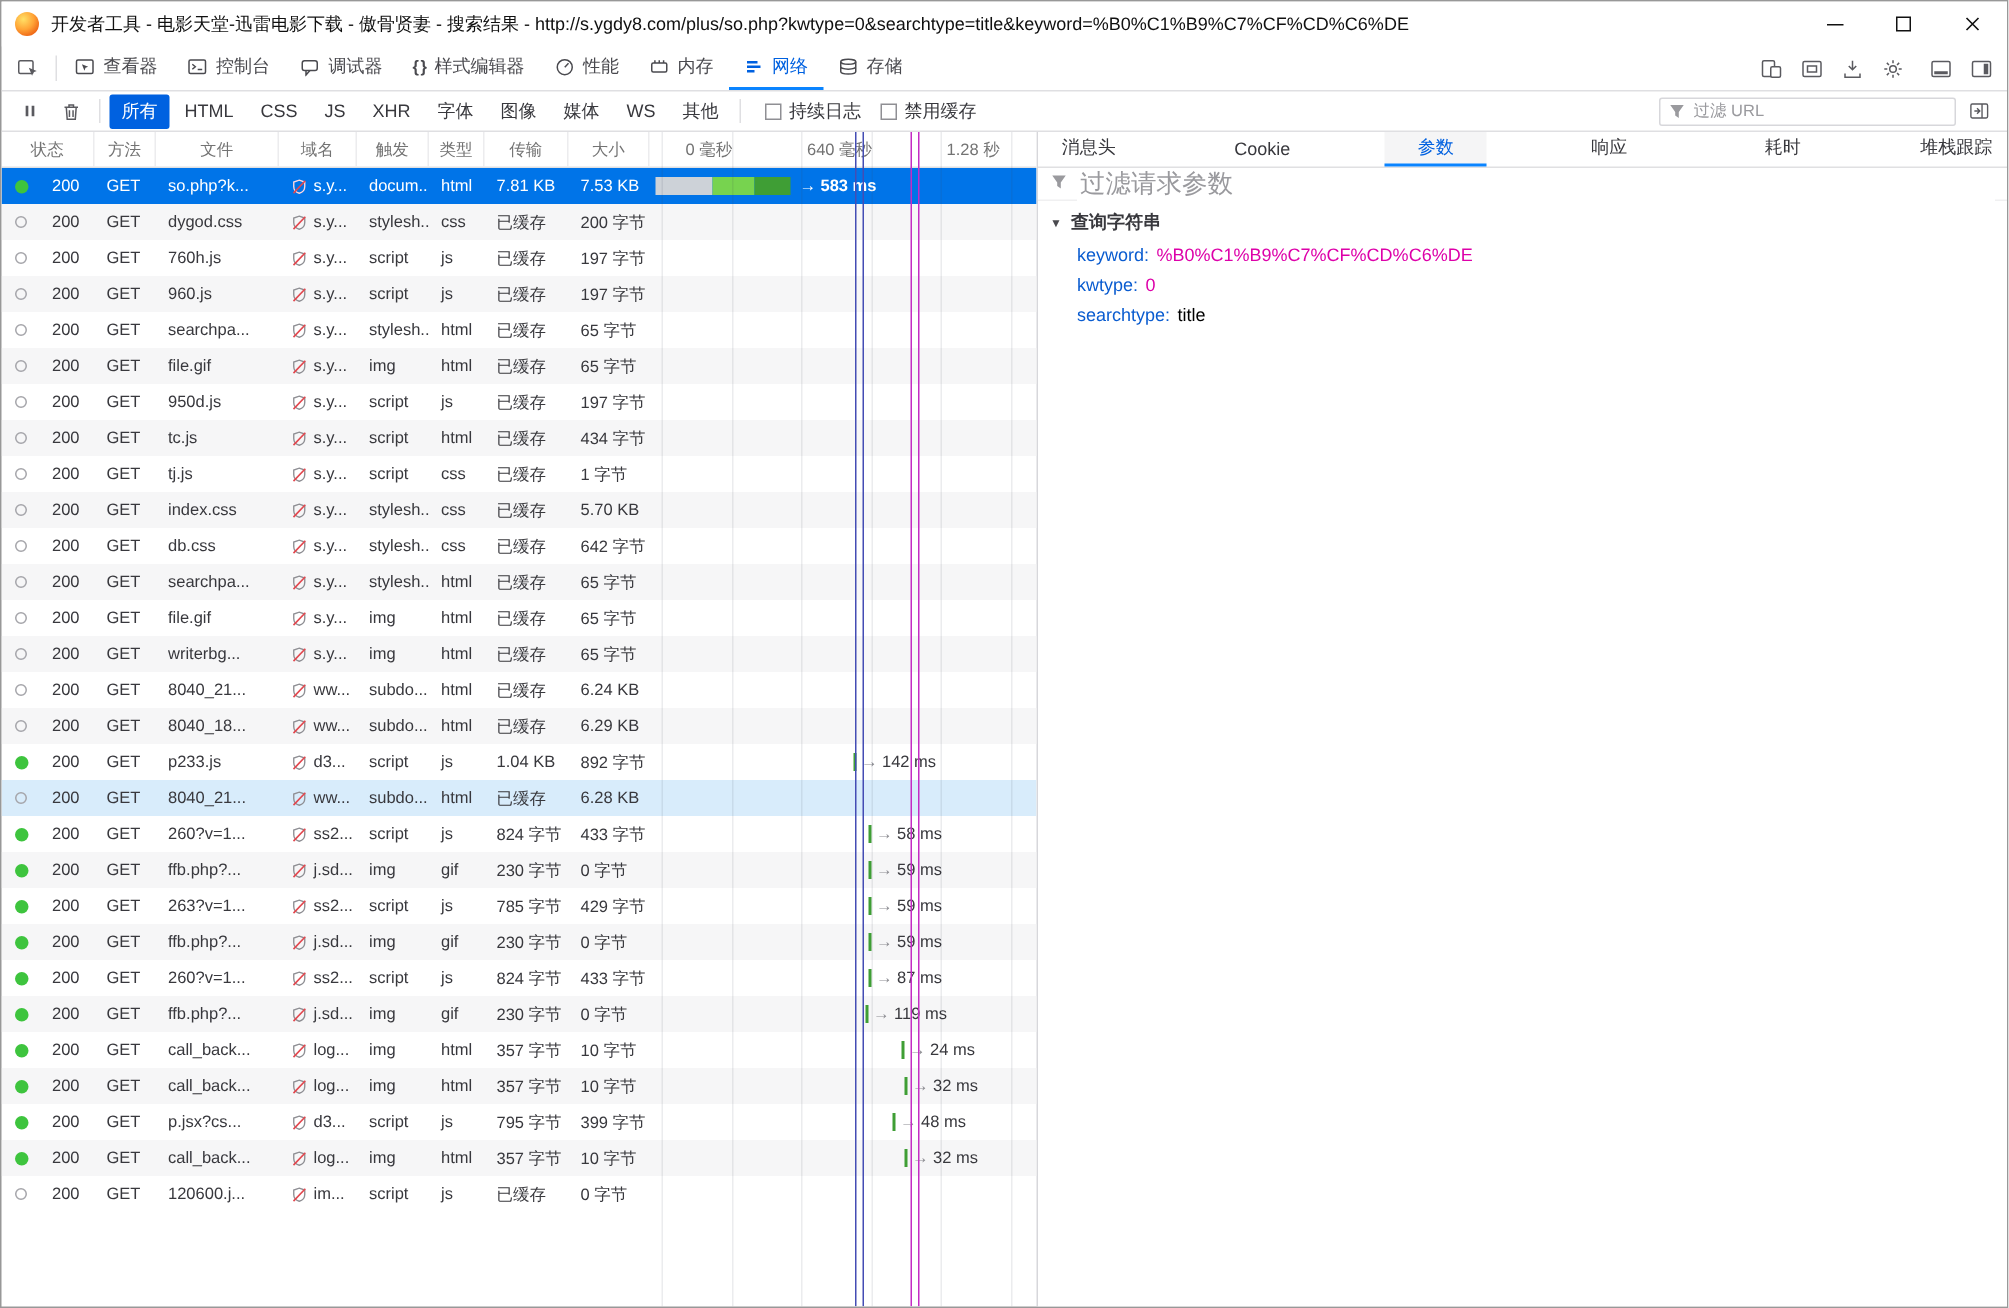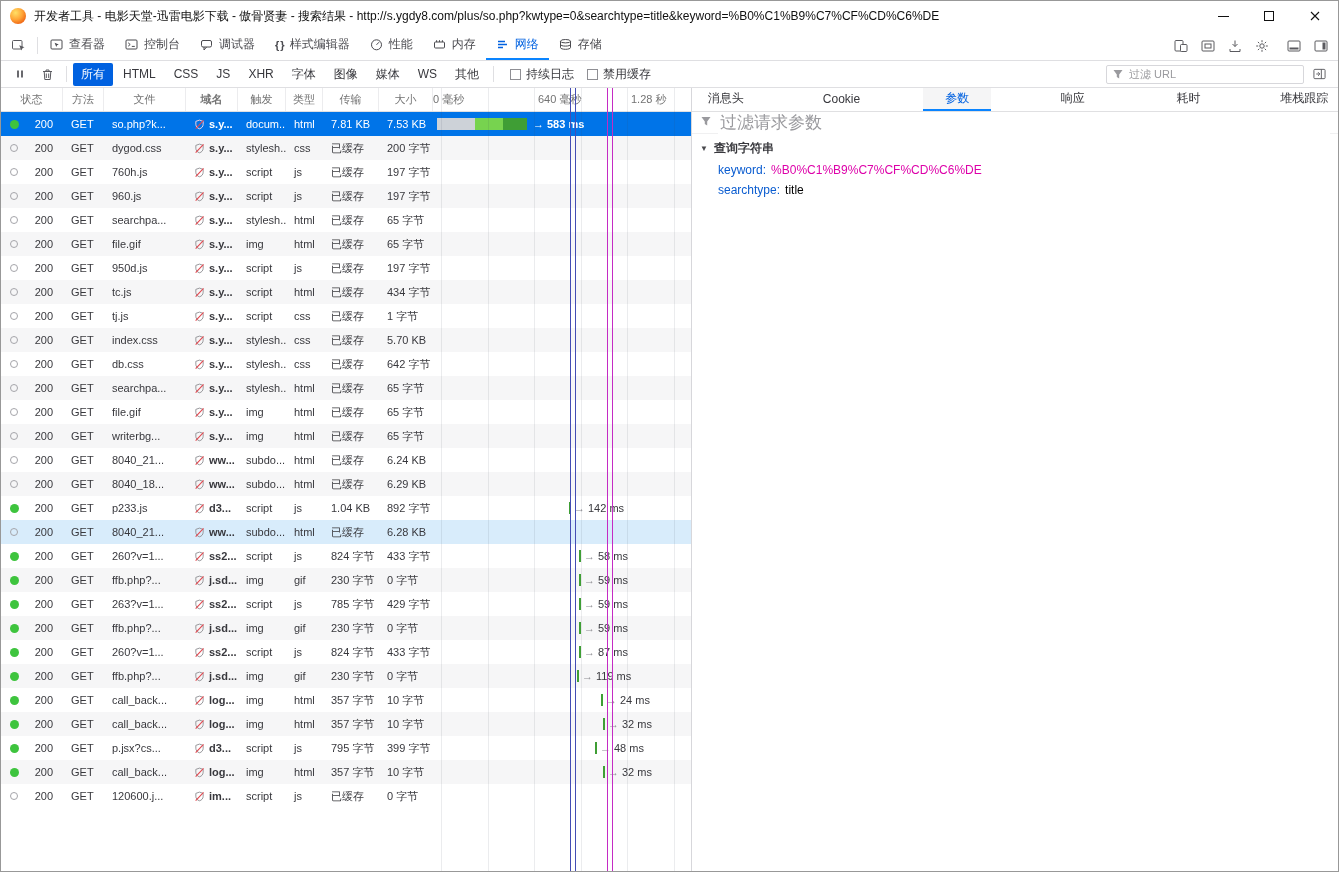--- a/index.html
+++ b/index.html
@@ -52,21 +52,21 @@
   input::placeholder { color:#9a9a9e; }
   
   .main { flex:1; display:flex; min-height:0; }
   .requests-panel { flex:0 0 691px; width:691px; border-right:1px solid #d7d7db; display:flex; flex-direction:column; min-height:0; }
   .req-area { flex:1; position:relative; overflow:hidden; }
   .req-header { height:24px; display:flex; align-items:stretch; border-bottom:1px solid #e0e0e2; font-size:11px; color:#737373; background:#fff; position:relative; z-index:2; }
   .hcell { display:flex; align-items:center; justify-content:center; border-right:1px solid #ececee; overflow:hidden; white-space:nowrap; }
   .c-status { width:62px; flex:0 0 62px; }
   .c-method { width:41px; flex:0 0 41px; }
   .c-file   { width:82px; flex:0 0 82px; }
-  .c-domain { width:52px; flex:0 0 52px;font-weight:bold; }
+  .c-domain { width:52px; flex:0 0 52px; }
   .c-cause  { width:48px; flex:0 0 48px; }
   .c-type   { width:37px; flex:0 0 37px; }
   .c-trans  { width:56px; flex:0 0 56px; }
   .c-size   { width:54px; flex:0 0 54px; }
   .c-tl     { flex:1; position:relative; border-right:none; justify-content:flex-start; }
   .tl-tick { position:absolute; top:0; height:100%; display:flex; align-items:center; color:#737373; font-size:11px; white-space:nowrap; }
   #req-rows { position:relative; z-index:1; }
   .req-row { height:24px; display:flex; align-items:stretch; font-size:11px; color:#38383d; }
   .req-row:nth-child(even) { background:#f6f6f7; }
   .req-row.highlight { background:#d8ecfb; }
@@ -300,21 +300,21 @@
         <div class="req-header">
           <div class="hcell c-status">状态</div>
           <div class="hcell c-method">方法</div>
           <div class="hcell c-file">文件</div>
           <div class="hcell c-domain">域名</div>
           <div class="hcell c-cause">触发</div>
           <div class="hcell c-type">类型</div>
           <div class="hcell c-trans">传输</div>
           <div class="hcell c-size">大小</div>
           <div class="hcell c-tl" id="tl-header">
-              <span class="tl-tick" style="left: 0;">0 毫秒</span>
+              <span class="tl-tick" style="left: 24px;">0 毫秒</span>
               <span class="tl-tick" style="left: 105px;">640 毫秒</span>
               <span class="tl-tick" style="left: 198px;">1.28 秒</span>
             </div>
         </div>
         <div id="req-rows">
             <div class="req-row selected">
               <div class="cell c-status">
                 <span class="dot green"></span>
                 <span>200</span>
               </div>
@@ -1061,20 +1061,24 @@
       <div class="qs-header">
         <span class="twisty">▼</span>
         <span>查询字符串</span>
       </div>
       <div id="params">
           <div class="param-row">
             <span class="param-name">keyword:</span>
             <span class="param-value" style="color: rgb(221, 0, 169);">%B0%C1%B9%C7%CF%CD%C6%DE</span>
           </div>
           <div class="param-row">
+            <span class="param-name">kwtype:</span>
+            <span class="param-value" style="color: rgb(221, 0, 169);">0</span>
+          </div>
+          <div class="param-row">
             <span class="param-name">searchtype:</span>
             <span class="param-value" style="color: #000000; text-align: center;">title</span>
           </div>
         </div>
     </div>
 
   </div>
 </div>
 
 </body></html>

